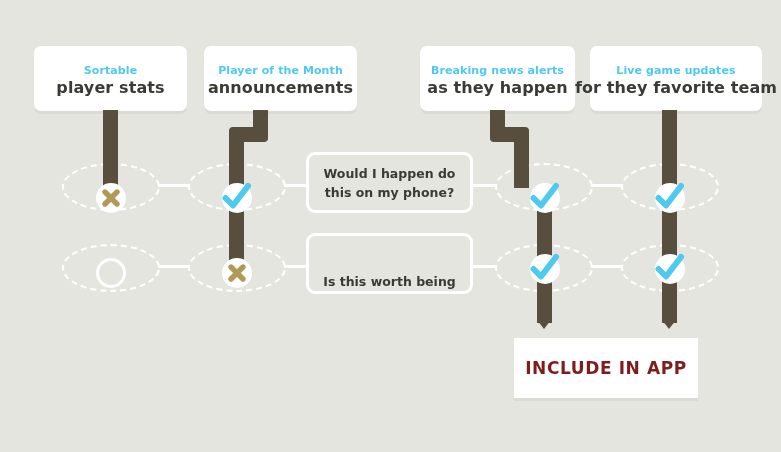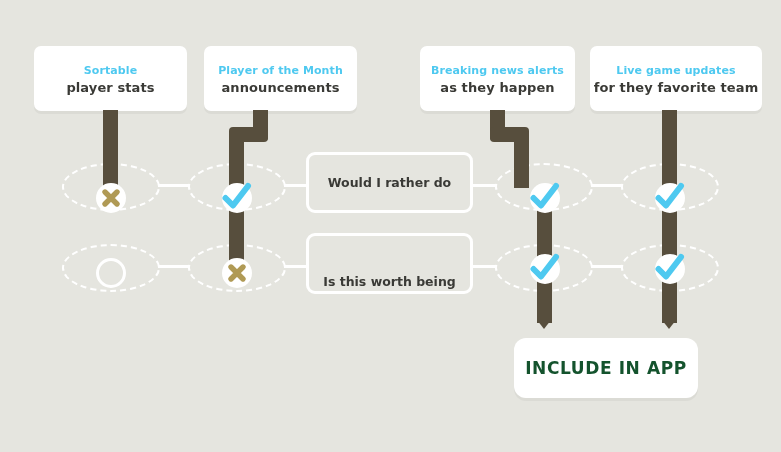--- a/index.html
+++ b/index.html
@@ -25,21 +25,21 @@
   .card .t1{
     color:#4ec9f0;
     font-size:11px;
     font-weight:bold;
     line-height:17px;
     letter-spacing:0.1px;
     white-space:nowrap;
   }
   .card .t2{
     color:#3a3a36;
-    font-size:13px;
+    font-size:16px;
     font-weight:bold;
     line-height:17px;
     letter-spacing:0.1px;
     white-space:nowrap;
   }
 
   
   .qbox{
     position:absolute;
     background:#e5e5df;
@@ -52,24 +52,24 @@
     font-size:12.5px;
     font-weight:bold;
     line-height:19px;
     z-index:6;
   }
 
   
   .resultbox{
     position:absolute;
     background:#ffffff;
-    border-radius:12px;
+    border-radius:0;
     box-shadow:0 3px 0 0 rgba(0,0,0,0.045);
     display:flex;align-items:center;justify-content:center;
-    color:#14532d;
+    color:#7f1d1d;
     font-size:17px;
     font-weight:bold;
     letter-spacing:0.6px;
     z-index:7;
   }
 
   
   .bar{position:absolute;background:#574e3d;z-index:3;}
   .arrowtip{
     position:absolute;
@@ -166,21 +166,22 @@
     <div class="t2">as they happen</div>
   </div>
 
   <div class="card" style="left:590px;top:46px;width:172px;height:65px;">
     <div class="t1">Live game updates</div>
     <div class="t2">for they favorite team</div>
   </div>
 
   <div class="qbox" style="left:306px;top:152px;width:167px;height:61px;">
     <div>
-      <div>Would I rather do</div>
+      <div>Would I happen do</div>
+      <div>this on my phone?</div>
     </div>
   </div>
 
   <div class="qbox" style="left:306px;top:233px;width:167px;height:61px;align-items:flex-end;">
     <div>
       <div>Is this worth being</div>
     </div>
   </div>
 
   <div class="node filled" style="left:96px;top:183px;">

